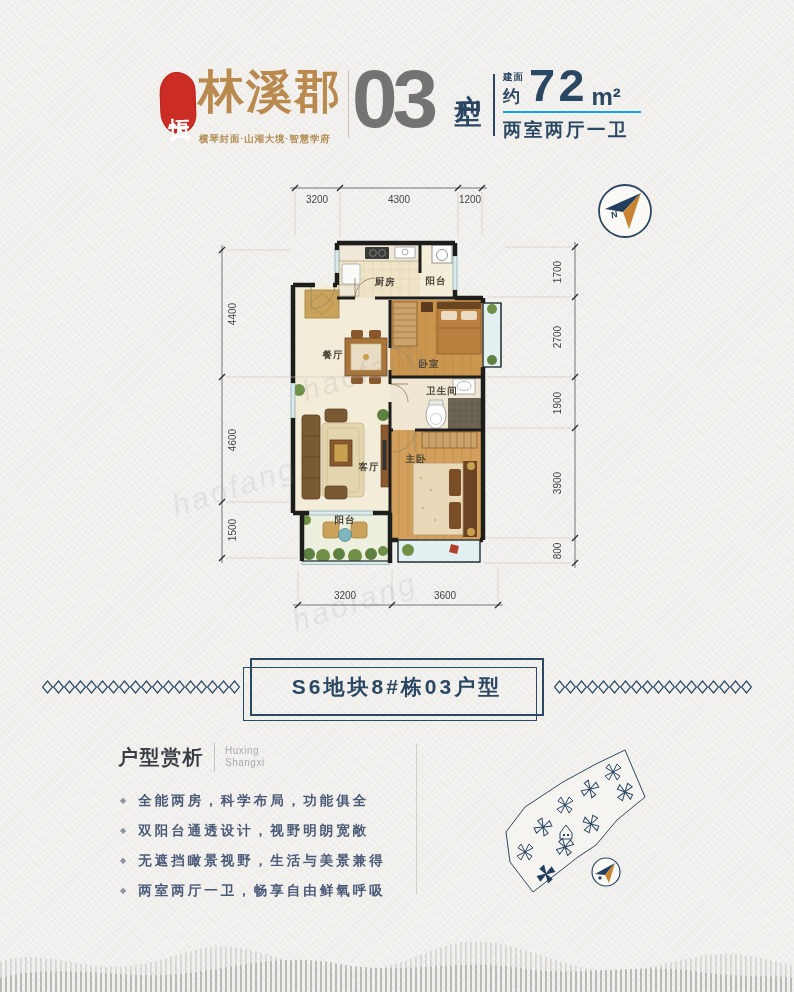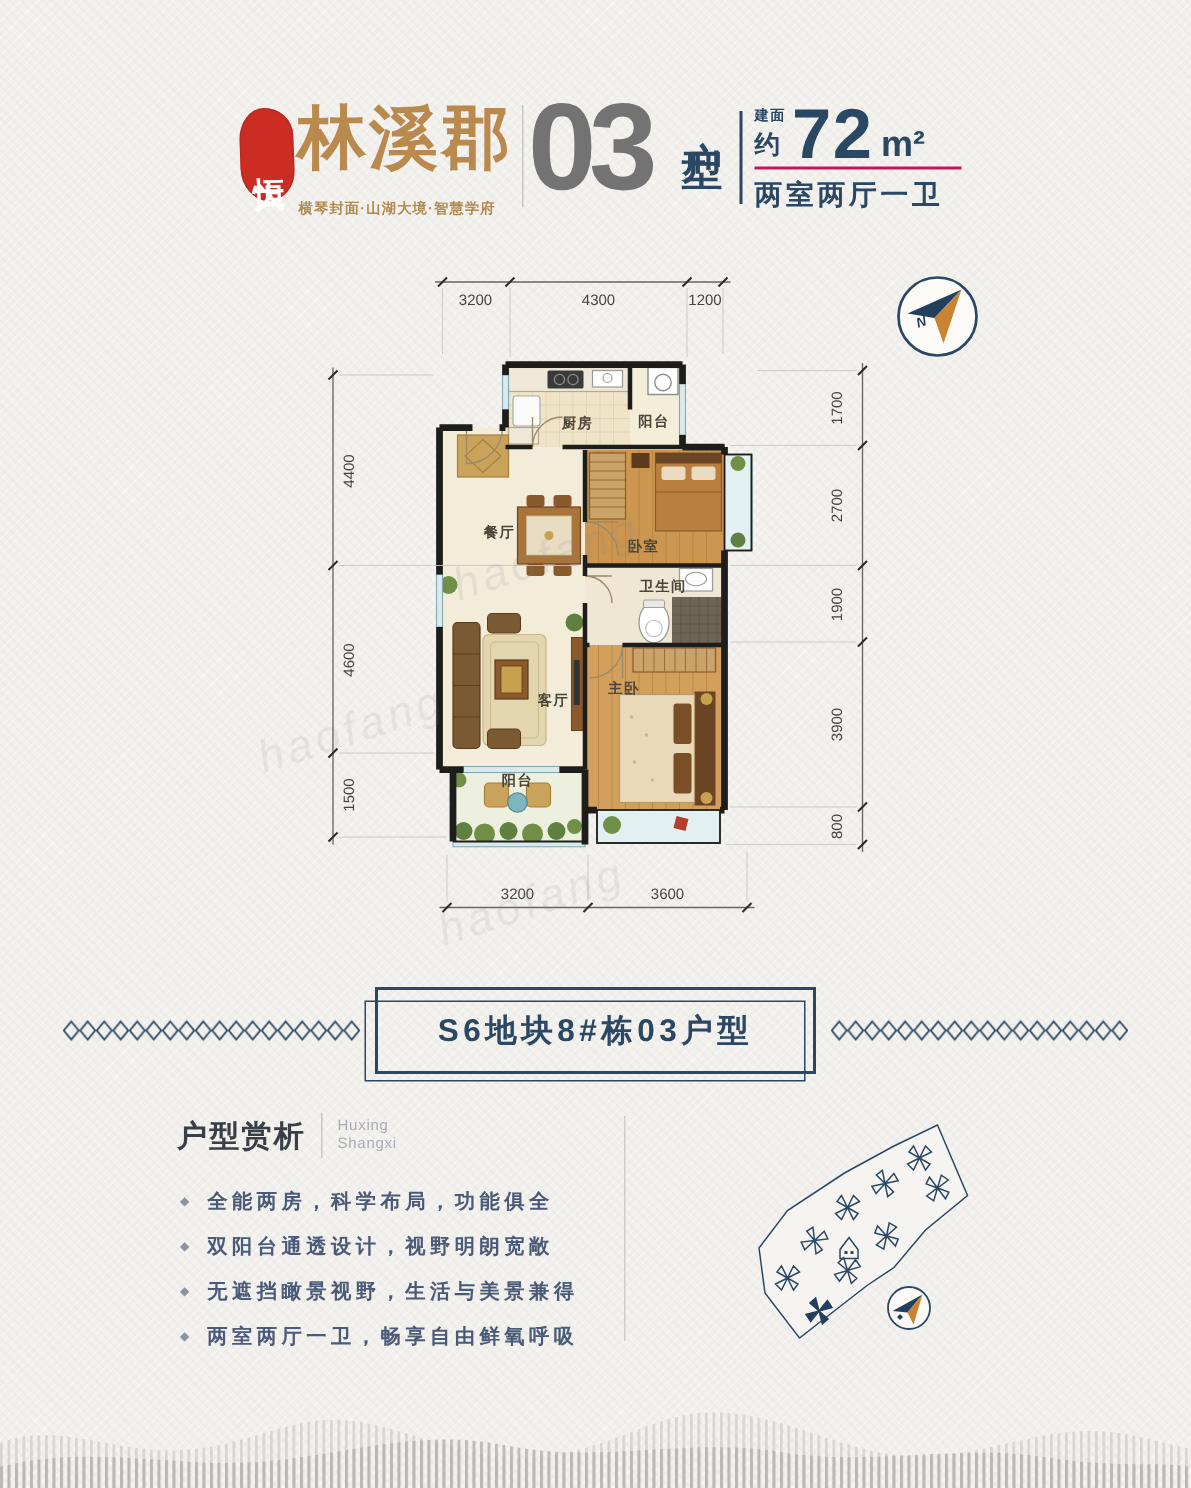--- a/index.html
+++ b/index.html
@@ -38,25 +38,25 @@
   .unitnum{
     left:352px;top:66px;font-size:82px;font-weight:800;color:#737373;
     letter-spacing:-5px;line-height:.8;
   }
   .unitlab{
     left:454px;top:72px;writing-mode:vertical-rl;text-orientation:upright;
     font-size:27px;font-weight:bold;color:#2a4763;letter-spacing:6px;line-height:1;
   }
   .hdiv2{left:493px;top:74px;width:2px;height:62px;background:#2a4763;}
   .areablk{left:503px;top:70px;width:150px;}
-  .arearow{display:flex;align-items:flex-end;border-bottom:2px solid #be185d;padding-bottom:3px;width:138px;}
+  .arearow{display:flex;align-items:flex-end;border-bottom:2px solid #0ea5e9;padding-bottom:3px;width:138px;}
   .areacol{display:flex;flex-direction:column;align-items:flex-start;margin-right:4px;}
   .arealabel{font-size:9.5px;font-weight:bold;letter-spacing:1px;}
   .areaapprox{font-size:17px;font-weight:bold;margin-top:1px;}
-  .areaval{font-size:47px;font-weight:800;line-height:.8;letter-spacing:1px;}
+  .areaval{font-size:47px;font-weight:800;line-height:.8;letter-spacing:1px;font-family:Liberation Mono, monospace;}
   .areaunit{font-size:24px;font-weight:bold;margin-left:5px;line-height:.9;}
   .layoutdesc{font-size:18.5px;font-weight:bold;letter-spacing:2.5px;margin-top:4px;}
 
   
   .plansvg{left:205px;top:178px;}
   .compass{left:596px;top:182px;}
   .wm{
     font-size:30px;font-style:italic;color:rgba(120,132,148,.13);
     transform:rotate(-18deg);letter-spacing:3px;pointer-events:none;
   }

